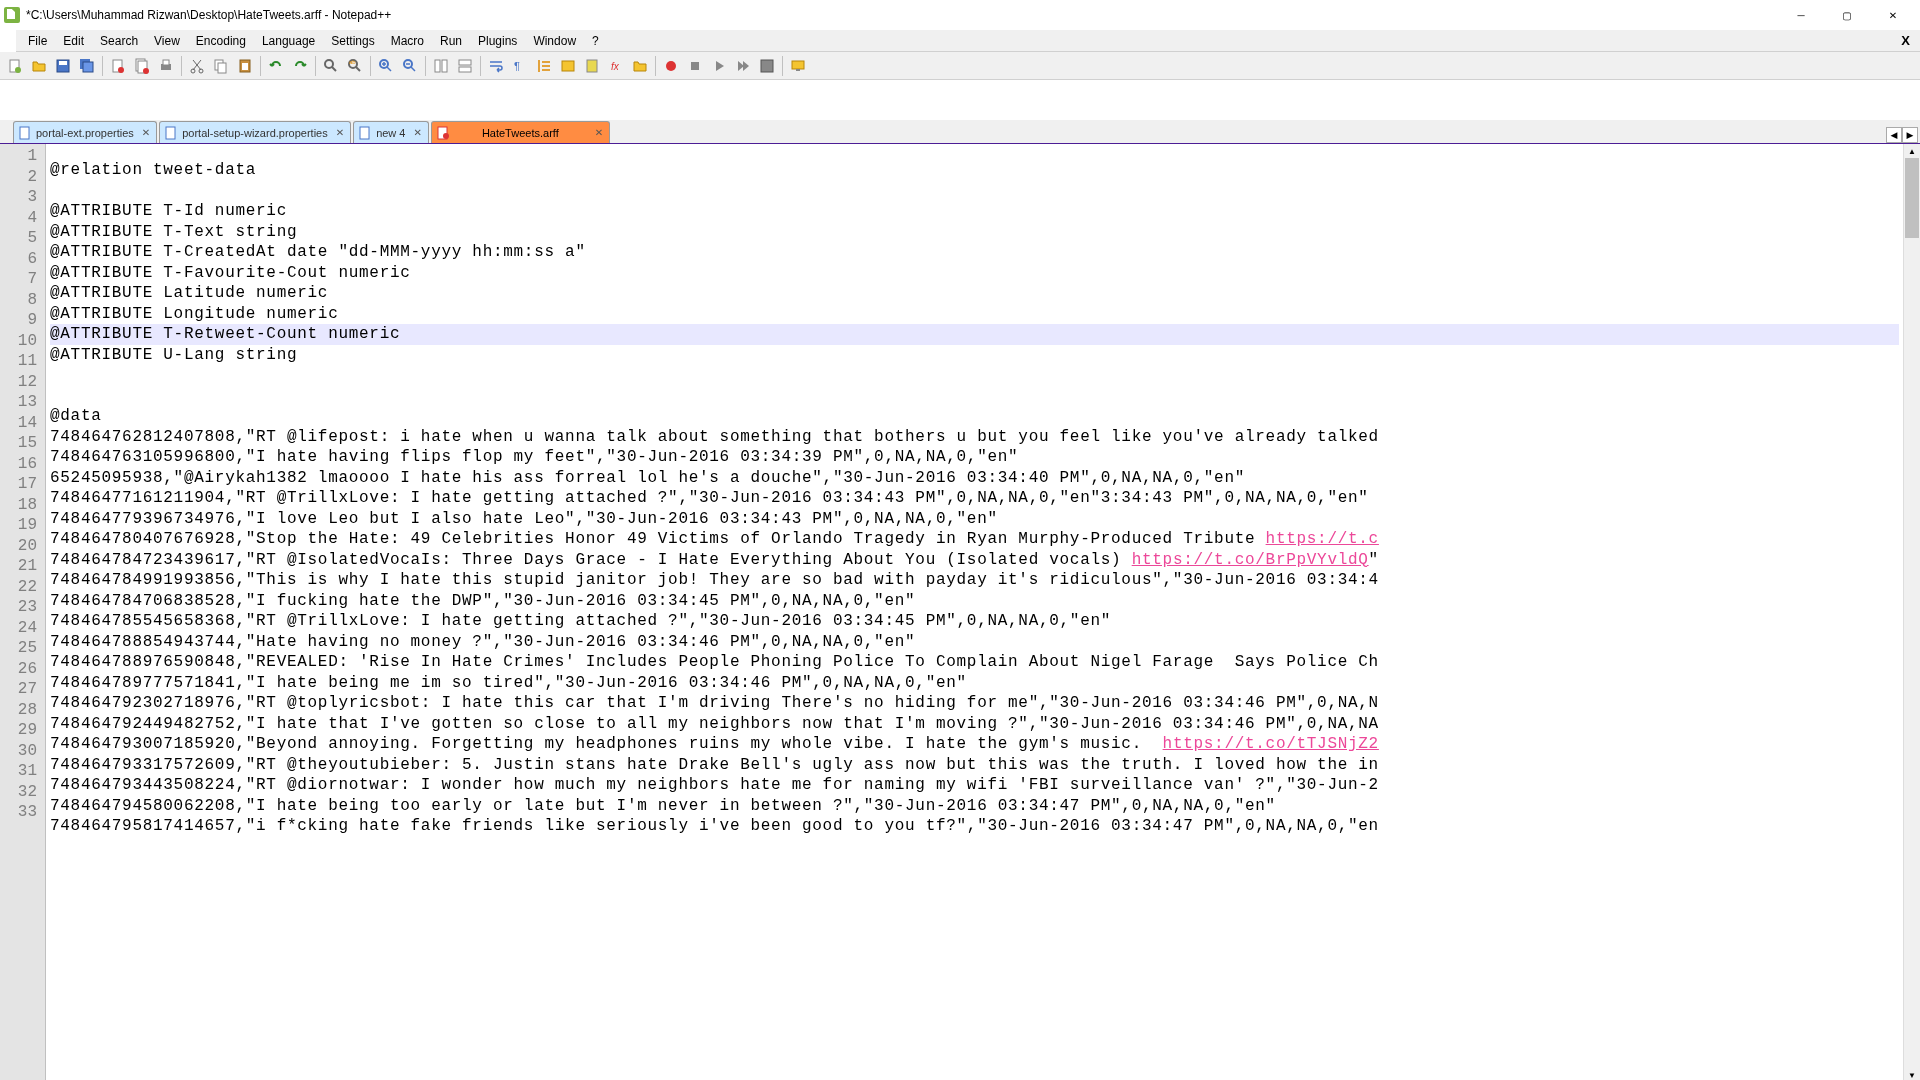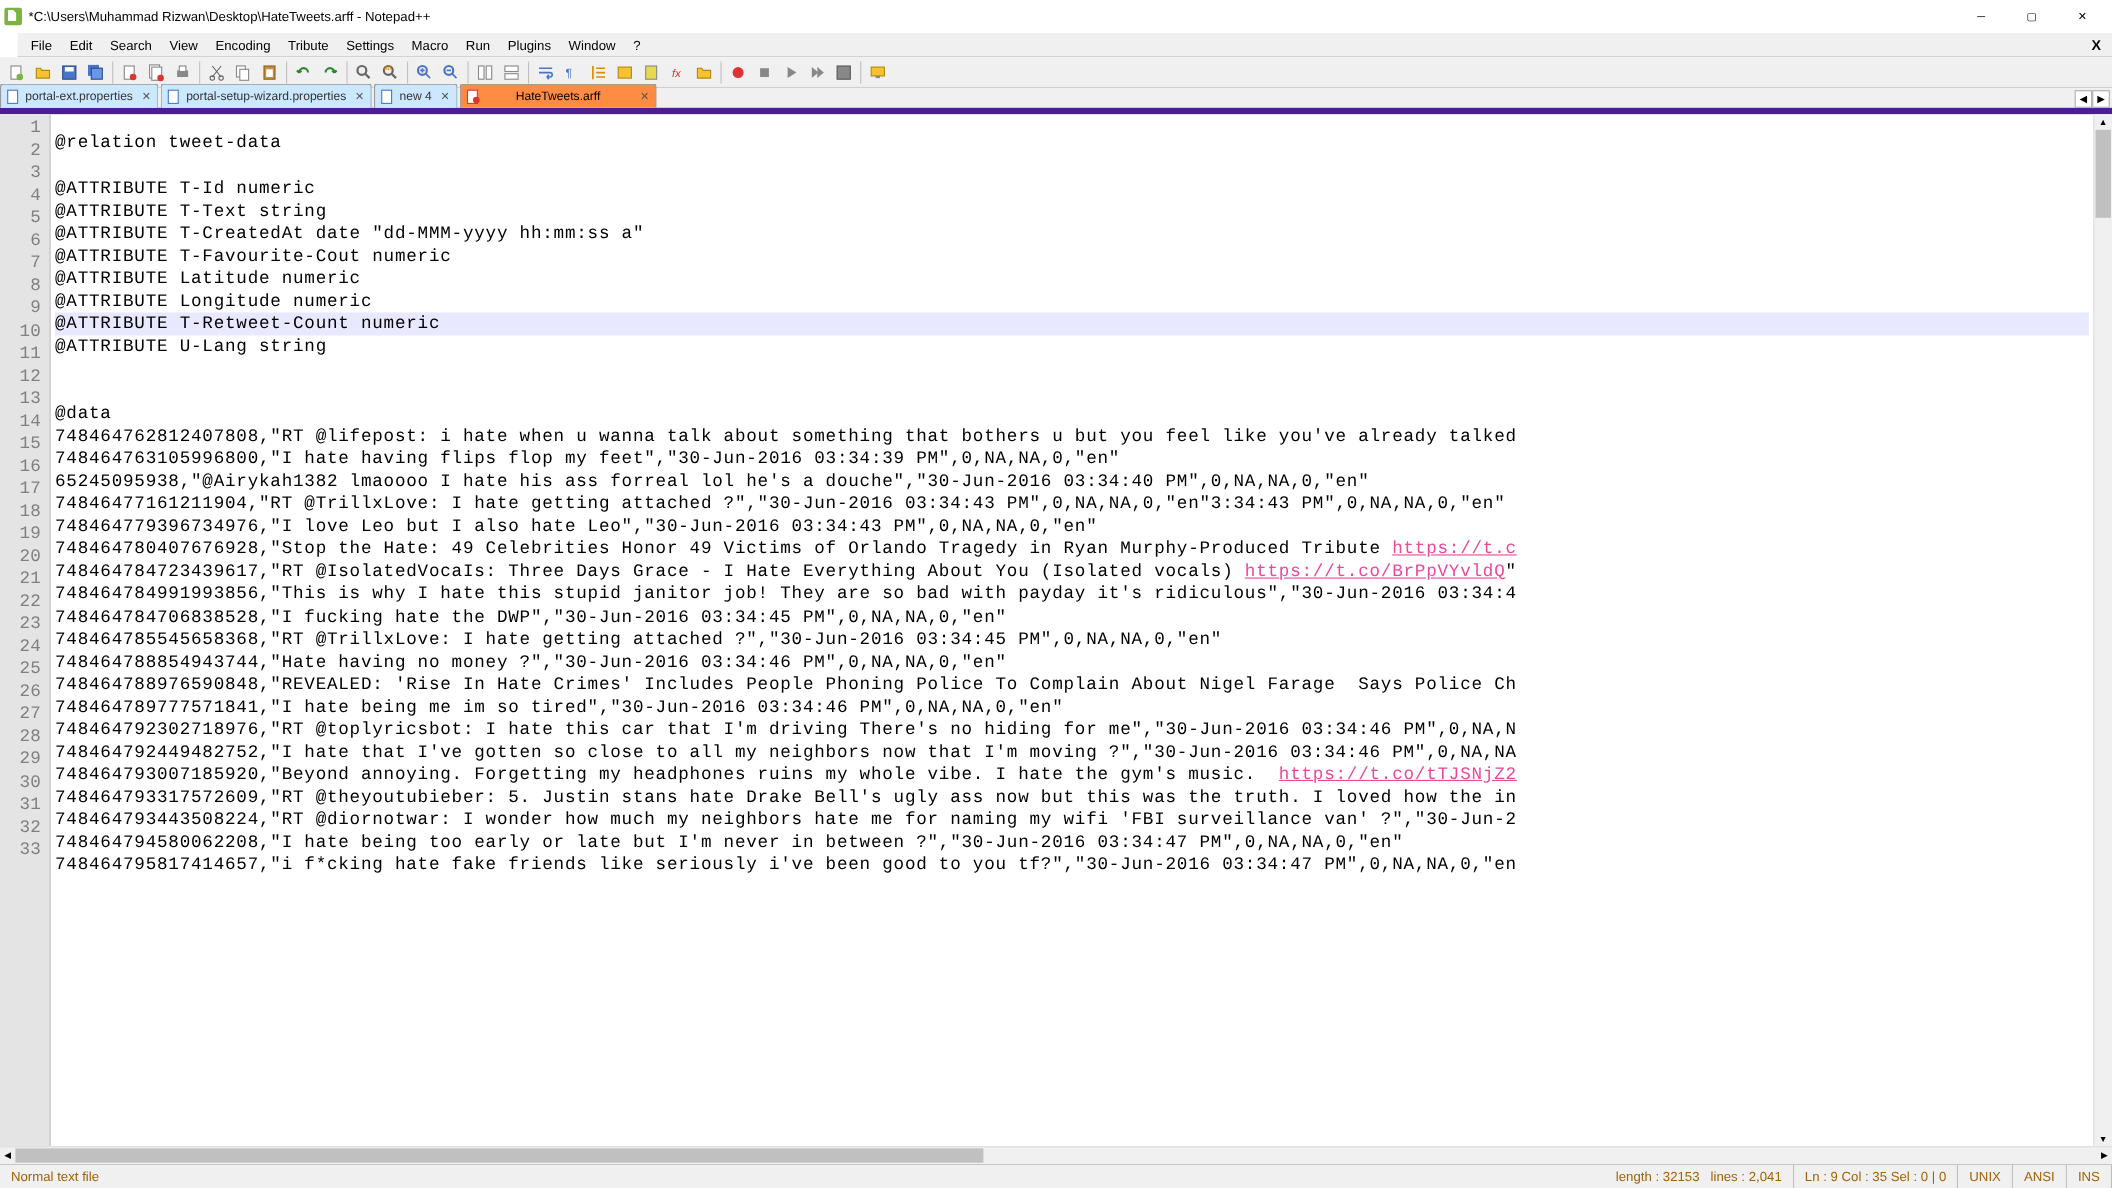--- a/index.html
+++ b/index.html
@@ -14,21 +14,21 @@
   
   .menubar { height: 22px; background: #f0f0f0; display: flex; align-items: center; padding: 0 4px; border-bottom: 1px solid #d0d0d0; margin-left: 16px; }
   .menubar .item { padding: 2px 8px; font-size: 12px; color: #000; }
   .menubar .close-doc { margin-left: auto; padding: 0 6px; font-weight: bold; font-size: 13px; }
   
   .toolbar { height: 28px; background: #f0f0f0; display: flex; align-items: center; padding: 2px 4px; gap: 2px; border-bottom: 1px solid #d0d0d0; }
   .tb-btn { width: 22px; height: 22px; display: flex; align-items: center; justify-content: center; border: 1px solid transparent; position: relative; }
   .tb-sep { width: 1px; height: 20px; background: #c0c0c0; margin: 0 2px; }
   .tb-btn svg { width: 16px; height: 16px; }
   
-  .tabbar { height: 24px; background: #f0f0f0; display: flex; align-items: flex-end; padding-left: 0; position: relative; border-bottom: 6px solid #4c1d95; }
+  .tabbar { height: 24px; background: #f0f0f0; display: flex; align-items: flex-end; padding-left: 13px; position: relative; border-bottom: 1px solid #4c1d95; margin-top: 40px; }
   .tab { height: 22px; display: flex; align-items: center; padding: 0 4px 0 4px; margin-right: 2px; background: #e0e0e0; border: 1px solid #999; border-bottom: none; border-radius: 3px 3px 0 0; font-size: 11px; color: #333; position: relative; }
   .tab.active { background: #ff8c42; color: #000; gap: 28px; }
   .tab.blue { background: #cce8ff; }
   .tab .tab-icon { width: 14px; height: 14px; margin-right: 4px; display: inline-block; }
   .tab .tab-close { margin-left: 6px; font-size: 10px; color: #555; padding: 0 2px; }
   .tab-nav { margin-left: auto; display: flex; padding-right: 2px; }
   .tab-nav-btn { width: 16px; height: 16px; display: flex; align-items: center; justify-content: center; font-size: 9px; border: 1px solid #aaa; background: #fff; }
   
   .editor-wrap { display: flex; height: calc(1080px - 30px - 22px - 28px - 24px - 22px - 16px); background: #fff; position: relative; }
   .gutter { width: 46px; background: #e4e4e4; text-align: right; padding-right: 8px; font-family: "Courier New", monospace; font-size: 16px; line-height: 20.5px; color: #808080; border-right: 1px solid #c0c0c0; user-select: none; padding-top: 2px; }
@@ -65,21 +65,21 @@
     <div class="win-btn close">✕</div>
   </div>
 </div>
 
 <div class="menubar">
   <span class="item">File</span>
   <span class="item">Edit</span>
   <span class="item">Search</span>
   <span class="item">View</span>
   <span class="item">Encoding</span>
-  <span class="item">Tribute</span>
+  <span class="item">Language</span>
   <span class="item">Settings</span>
   <span class="item">Macro</span>
   <span class="item">Run</span>
   <span class="item">Plugins</span>
   <span class="item">Window</span>
   <span class="item">?</span>
   <span class="close-doc">X</span>
 </div>
 
 <div class="toolbar">

